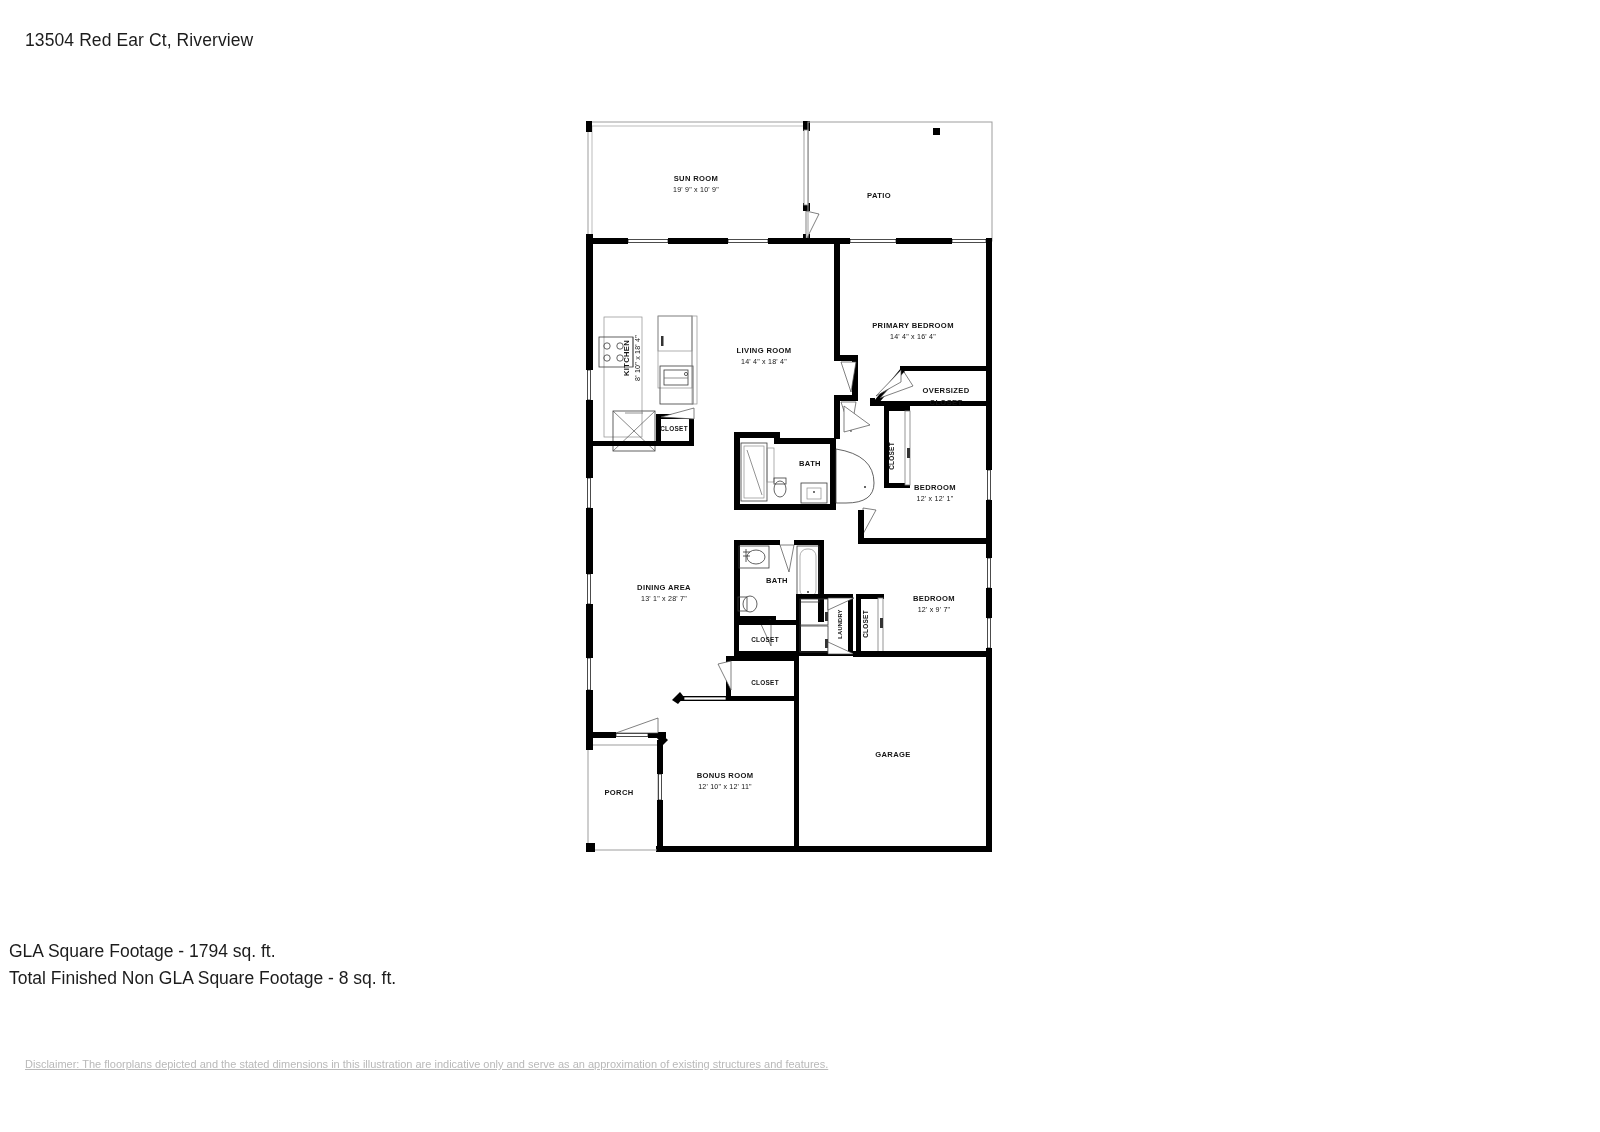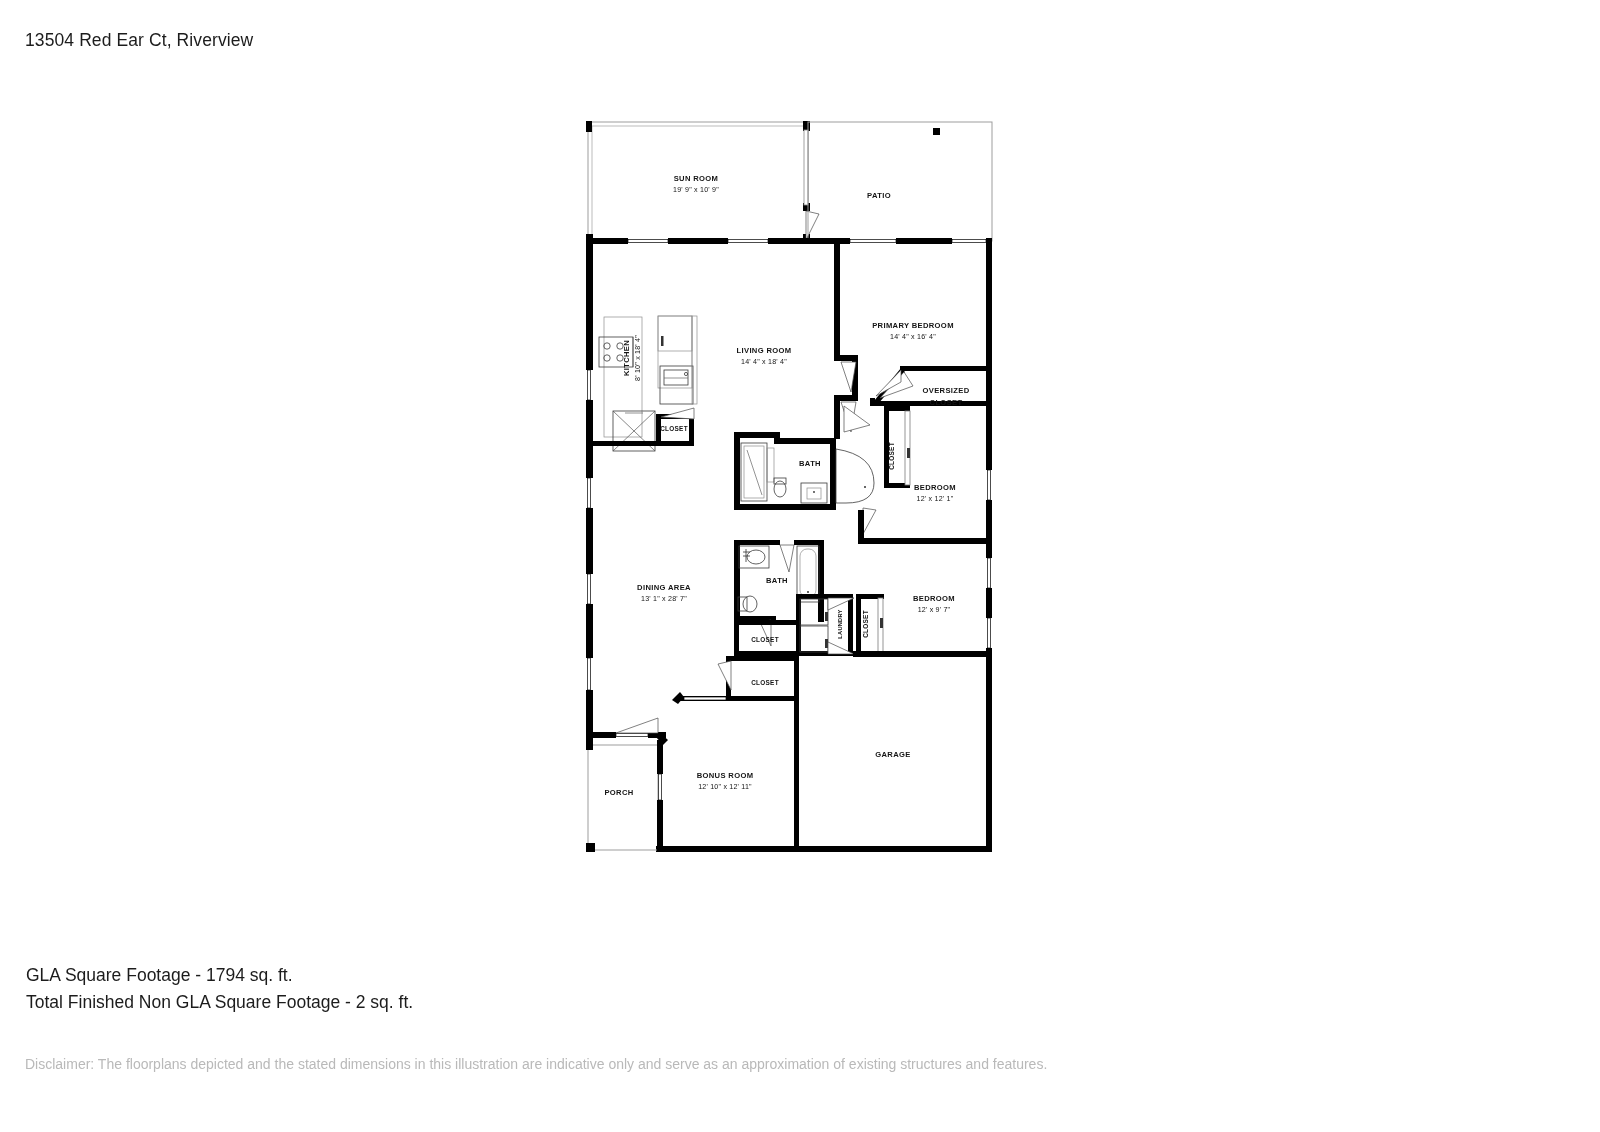--- a/index.html
+++ b/index.html
@@ -40,42 +40,42 @@
     width: 1600px;
     height: 900px;
   }
   #plan-svg {
     position: absolute;
     left: 0;
     top: 0;
   }
   #summary {
     position: absolute;
-    left: 26px;
+    left: 9px;
     top: 938px;
     width: 1000px;
-    margin-top: 24px;
   }
   .summary-line {
     font-size: 17.5px;
     line-height: 27px;
     color: #1c1c1c;
     white-space: nowrap;
   }
   #disclaimer {
     position: absolute;
     left: 25px;
     top: 1055px;
     width: 1200px;
   }
   .disclaimer-line {
-    font-size: 14px;
+    font-size: 11px;
     line-height: 19px;
     color: #b9b9b9;
     white-space: nowrap;
+    text-decoration: underline;
   }
   
   .rm-name {
     font-family: "Liberation Sans", sans-serif;
     font-size: 7.6px;
     font-weight: bold;
     fill: #141414;
     text-anchor: middle;
     letter-spacing: 0.35px;
   }
@@ -427,20 +427,20 @@
         <text class="rm-dim" x="717" y="789">12' 10" x 12' 11"</text>
 
         <text class="rm-name" x="611" y="795">PORCH</text>
       </g>
 
     </svg>
   </div>
 
   <div id="summary">
     <div class="summary-line">GLA Square Footage - 1794 sq. ft.</div>
-    <div class="summary-line">Total Finished Non GLA Square Footage - 2 sq. ft.</div>
+    <div class="summary-line">Total Finished Non GLA Square Footage - 8 sq. ft.</div>
   </div>
 
   <div id="disclaimer">
     <div class="disclaimer-line">Disclaimer: The floorplans depicted and the stated dimensions in this illustration are indicative only and serve as an approximation of existing structures and features.</div>
   </div>
 
 </div>
 
 </body></html>

